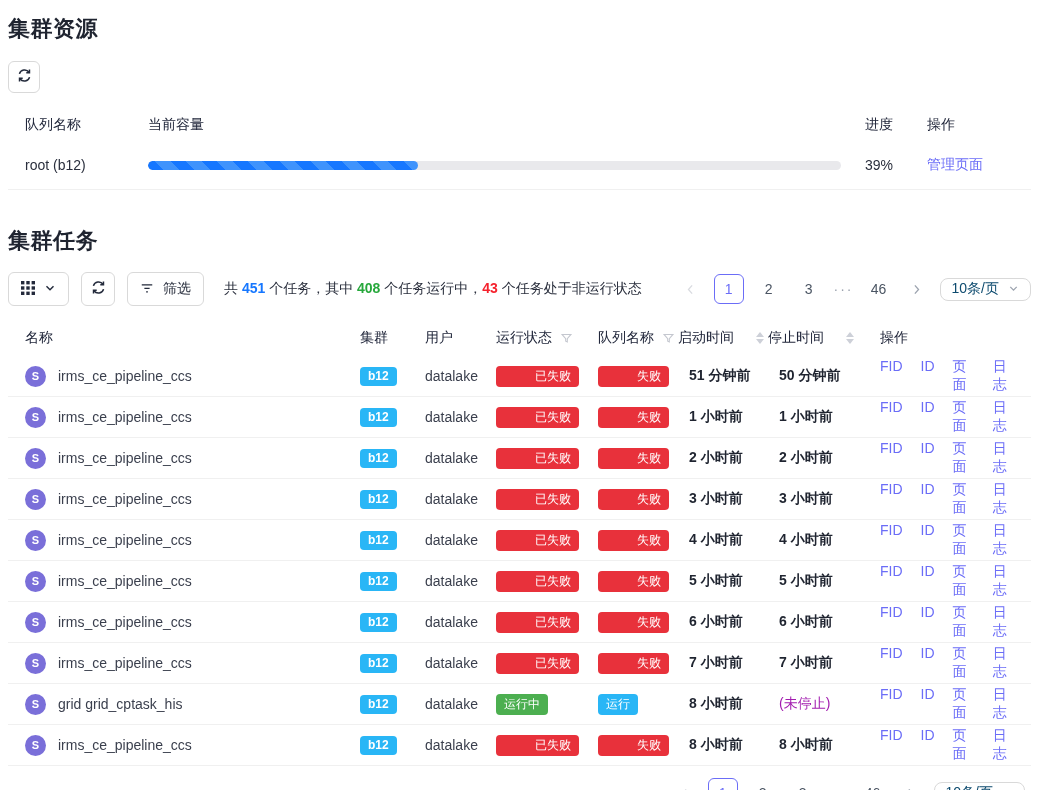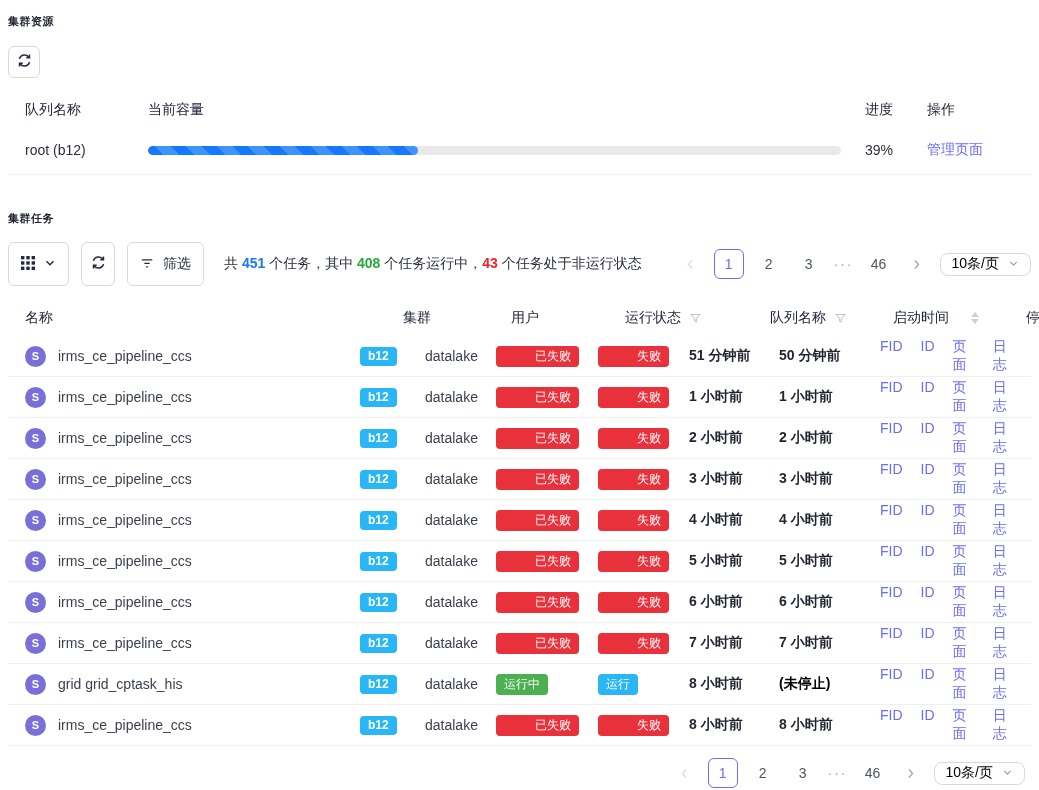--- a/index.html
+++ b/index.html
@@ -3,26 +3,26 @@
 <meta charset="utf-8">
 <style>
   * { margin:0; padding:0; box-sizing:border-box; }
   html,body { background:#fff; }
   body {
     width:1039px; height:790px; overflow:hidden;
     font-family:"Liberation Sans","DejaVu Sans",sans-serif;
     color:#252b3a; font-size:14px;
   }
   .page { padding:14px 8px 0 8px; }
-  .section-title { font-size:11px; font-weight:700; color:#1f2430; letter-spacing:.5px; }
+  .section-title { font-size:22px; font-weight:700; color:#1f2430; letter-spacing:.5px; }
 
   
   .btn {
     display:inline-flex; align-items:center; justify-content:center; gap:9px;
-    height:44px; padding:0 12px; background:#fff;
+    height:34px; padding:0 12px; background:#fff;
     border:1px solid #d9d9d9; border-radius:6px; cursor:pointer;
     font-size:14px; color:#252b3a; font-family:inherit;
   }
   .btn-sq { width:34px; padding:0; }
   .btn-refresh-top { width:32px; height:32px; margin-top:17px; }
 
   
   .res-table { margin-top:16px; }
   .res-head, .res-row {
     display:grid; grid-template-columns:123px 1fr 62px 88px;
@@ -57,47 +57,47 @@
   .pg-num {
     min-width:30px; height:30px; display:flex; align-items:center; justify-content:center;
     color:#4b5563; cursor:pointer; border-radius:6px; background:none; border:none;
     font-size:14px; font-family:inherit;
   }
   .pg-num.active { border:1px solid #6b6df7; color:#6b6df7; }
   .pg-ellipsis { color:#9ca3af; letter-spacing:2px; }
   .page-size {
     display:inline-flex; align-items:center; gap:9px; height:23px; padding:0 11px;
     border:1px solid #d9d9d9; border-radius:8px; background:#fff; cursor:pointer;
-    font-size:14px; color:#000000; font-family:inherit;
+    font-size:14px; color:#0c4a6e; font-family:inherit;
   }
 
   
   .task-table { margin-top:14px; }
   .thead, .trow {
     display:grid; grid-template-columns:335px 65px 71px 102px 80px 90px 112px 1fr;
     align-items:center; padding:0 16px 0 17px;
   }
-  .thead { height:36px; font-weight:500; color:#20263a;gap:43px; }
+  .thead { height:36px; font-weight:500; color:#20263a; }
   .trow { height:41px; border-bottom:1px solid #f0f0f0; color:#3a3f4d; }
   .th { display:flex; align-items:center; }
   .c-name { display:flex; align-items:center; gap:12px; }
   .avatar {
     width:21px; height:21px; border-radius:50%; background:#7a6fd9; color:#fff;
     font-size:11px; font-weight:700; display:flex; align-items:center; justify-content:center; flex:0 0 21px;
   }
   .badge {
     display:inline-block; padding:3px 8px; border-radius:4px;
     color:#fff; font-size:12px; line-height:1.25; font-weight:400;text-align:center;
   }
   .badge-cluster { background:#29b6f6; font-weight:700; padding:2px 8px; }
   .badge-red { background:#e8313b;padding-left:39px; }
   .badge-green { background:#4caf50; }
   .badge-cyan { background:#29b6f6; }
   .c-time { font-weight:700; color:#1f2430; padding-left:11px; }
-  .c-time.normal { font-weight:700; color:#000000; }
+  .c-time.normal { font-weight:400; color:#a21caf; }
   .c-action { display:flex; gap:18px; }
 
   
   .funnel { margin-left:8px; display:inline-flex; }
   .sorter { display:inline-flex; flex-direction:column; gap:2px; margin-left:22px; }
   .sorter .up { width:0; height:0; border-left:4px solid transparent; border-right:4px solid transparent; border-bottom:5px solid #cdd0d8; }
   .sorter .dn { width:0; height:0; border-left:4px solid transparent; border-right:4px solid transparent; border-top:5px solid #cdd0d8; }
 
   .footer-bar { display:flex; margin-top:12px; padding-right:6px; }
 </style>

